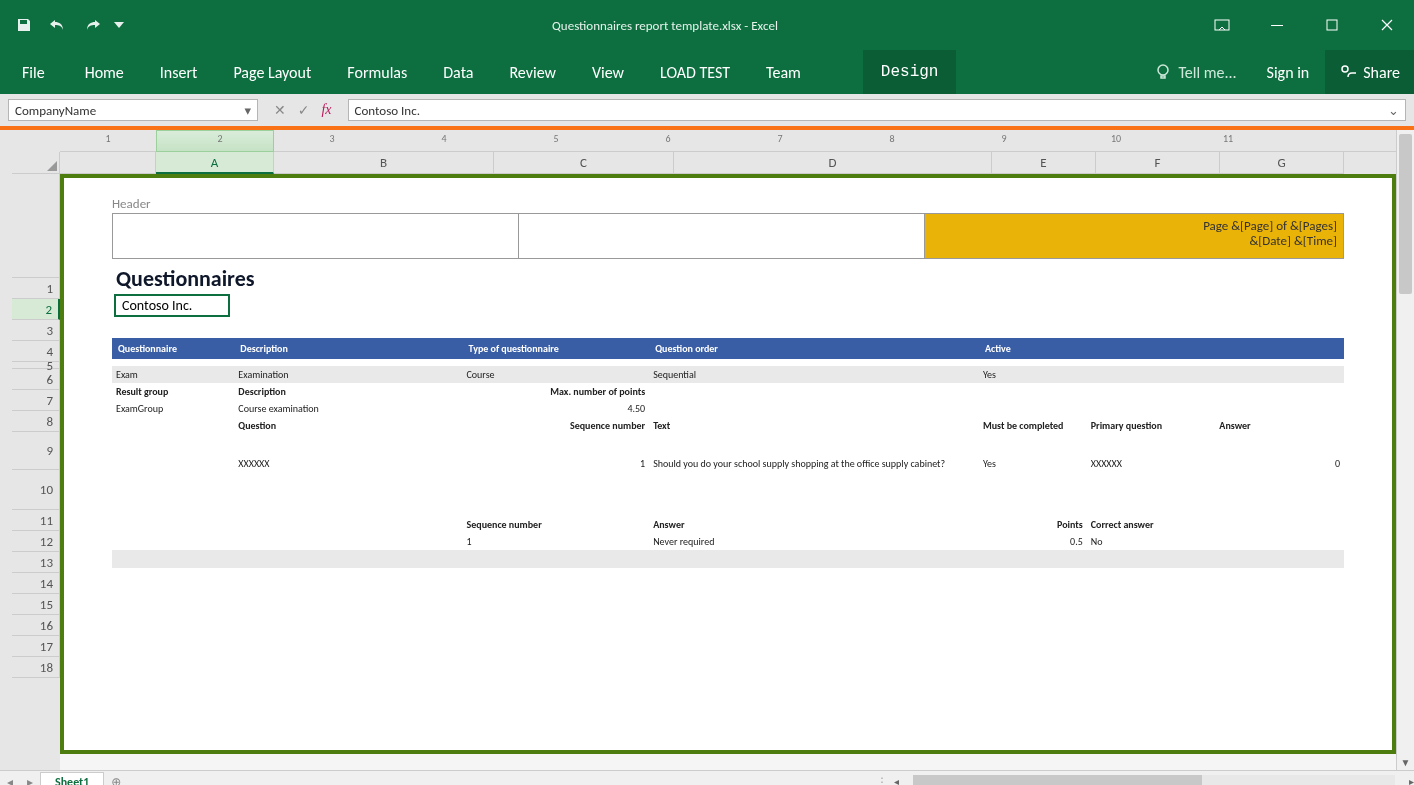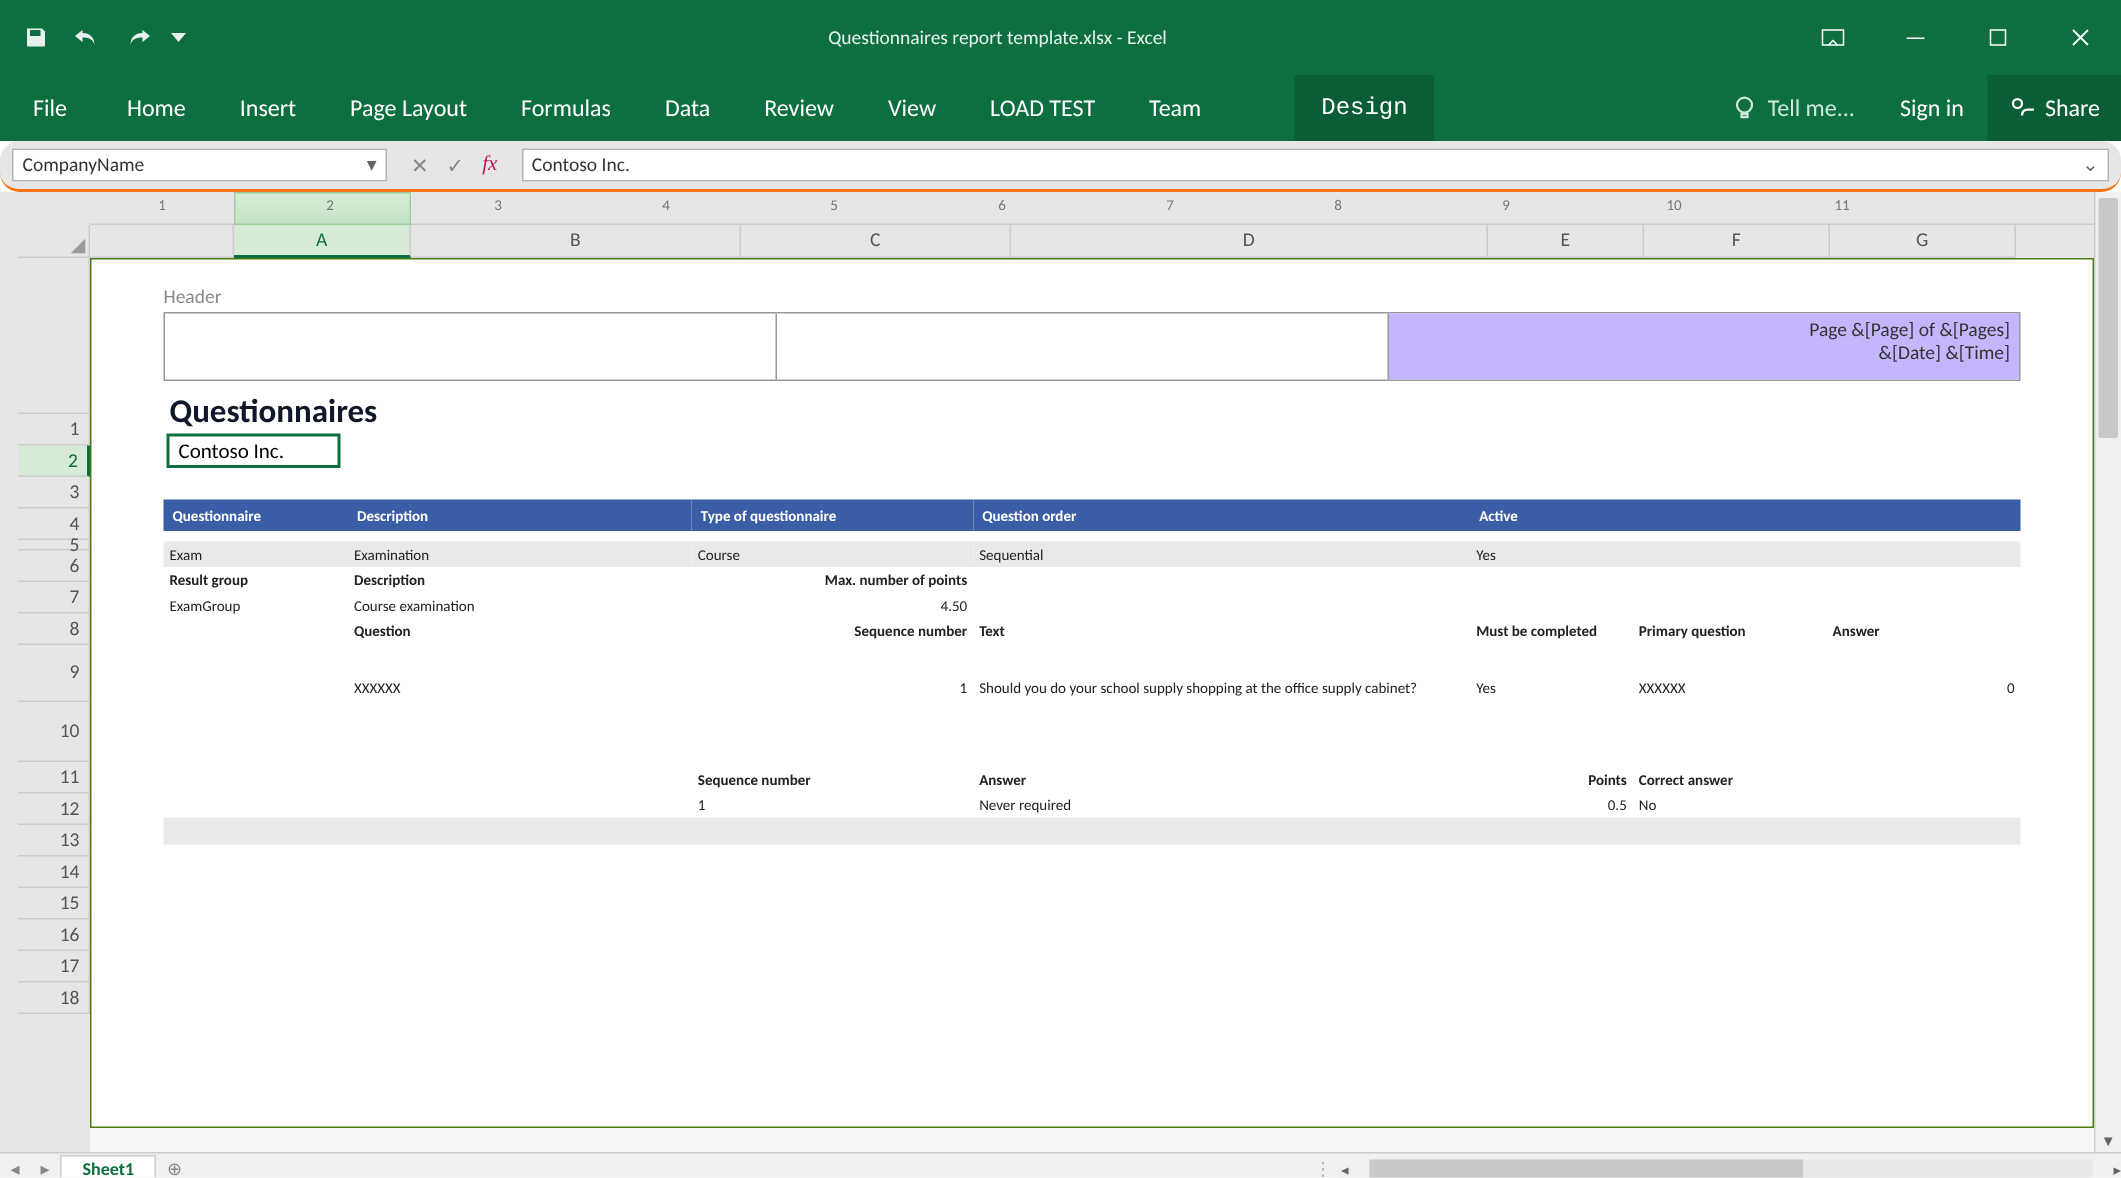--- a/index.html
+++ b/index.html
@@ -19,21 +19,21 @@
 .ribbon { height:44px; background:#0d6f3f; display:flex; align-items:stretch; color:#fff; font-size:16px; }
 .ribbon .tab { padding:0 18px; display:flex; align-items:center; cursor:pointer; }
 .ribbon .tab.file { padding:0 22px; }
 .ribbon .tab.design { background:#0a5d34;font-family:Liberation Mono, monospace; }
 .ribbon .spacer { flex:1; }
 .ribbon .tellme { display:flex; align-items:center; gap:6px; padding:0 14px; color:#cde8da; }
 .ribbon .signin { padding:0 16px; display:flex; align-items:center; }
 .ribbon .share { padding:0 14px; display:flex; align-items:center; gap:6px; background:#0a5d34; }
 
 
-.fxrow { height:28px; background:#e6e6e6; display:flex; align-items:center; padding:16px 8px; gap:8px; border-bottom:2px solid #f97316;border-radius:13px; }
+.fxrow { height:28px; background:#e6e6e6; display:flex; align-items:center; padding:16px 8px; gap:8px; border-bottom:4px solid #f97316; }
 .namebox { width:250px; height:22px; background:#fff; border:1px solid #b5b5b5; display:flex; align-items:center; padding:0 6px; justify-content:space-between; font-size:13px; color:#333; }
 .namebox .dd { color:#666; }
 .fxbtns { display:flex; align-items:center; gap:12px; padding:0 8px; color:#888; }
 .fxbtns span { font-size:14px; }
 .fxbtns .fx { font-style:italic; color:#be185d; font-family:Georgia,serif; }
 .fxinput { flex:1; height:22px; background:#fff; border:1px solid #b5b5b5; padding:0 6px; font-size:13px; color:#333; display:flex; align-items:center; justify-content:space-between; }
 .fxinput .dd { color:#666; }
 
 
 .workspace { height:640px; background:#f5f5f5; display:flex; }
@@ -50,28 +50,28 @@
 .colhdr .rowcorner svg { fill:#999; }
 .colhdr .c { border-right:1px solid #ccc; border-bottom:1px solid #ccc; display:flex; align-items:center; justify-content:center; }
 .colhdr .c.active { background:#d6ead6; border-bottom:2px solid #0d6f3f; color:#0d6f3f; }
 
 .gridwrap { flex:1; display:flex; overflow:hidden; position:relative; }
 .rowhdrs { width:48px; background:#e6e6e6; display:flex; flex-direction:column; }
 .rowhdrs .gap { border-bottom:1px solid #ccc; border-right:1px solid #ccc; }
 .rowhdrs .r { border-bottom:1px solid #ccc; border-right:1px solid #ccc; display:flex; align-items:center; justify-content:flex-end; padding-right:6px; font-size:13px; color:#555; }
 .rowhdrs .r.active { background:#d6ead6; border-right:2px solid #0d6f3f; color:#0d6f3f; }
 
-.page { flex:1; background:#fff; border:1px solid #4d7c0f; position:relative; margin:0 0 16px 0; overflow:hidden; }
+.page { flex:1; background:#fff; border:4px solid #4d7c0f; position:relative; margin:0 0 16px 0; overflow:hidden; }
 .pagepad { position:absolute; left:48px; right:48px; top:18px; }
 
 .hdrlabel { font-size:13px; color:#888; margin-bottom:2px; }
 .hdrboxes { display:flex; height:46px; border:1px solid #999; }
 .hdrboxes .hb { border-right:1px solid #999; padding:4px 6px; font-size:13px; color:#333; }
 .hdrboxes .hb.r { text-align:right; }
-.hdrboxes .hb.active { background:#c4b5fd; }
+.hdrboxes .hb.active { background:#eab308; }
 
 .titlecell { font-size:22px; font-weight:bold; margin-top:6px; color:#0f172a; padding-left:4px; }
 .companycell { display:inline-block; border:2px solid #0d6f3f; padding:1px 6px; font-size:14px; margin-top:2px; margin-left:2px; min-width:116px; }
 
 table.sheet { width:100%; border-collapse:collapse; margin-top:14px; font-size:10px; color:#222; table-layout:fixed; }
 table.sheet td { padding:2px 4px; vertical-align:top; }
 tr.hdr td { background:#3a5ea6; color:#fff; font-weight:bold; padding:4px 6px; }
 tr.band td { background:#e9e9e9; }
 .bold { font-weight:bold; }
 .right { text-align:right; }

